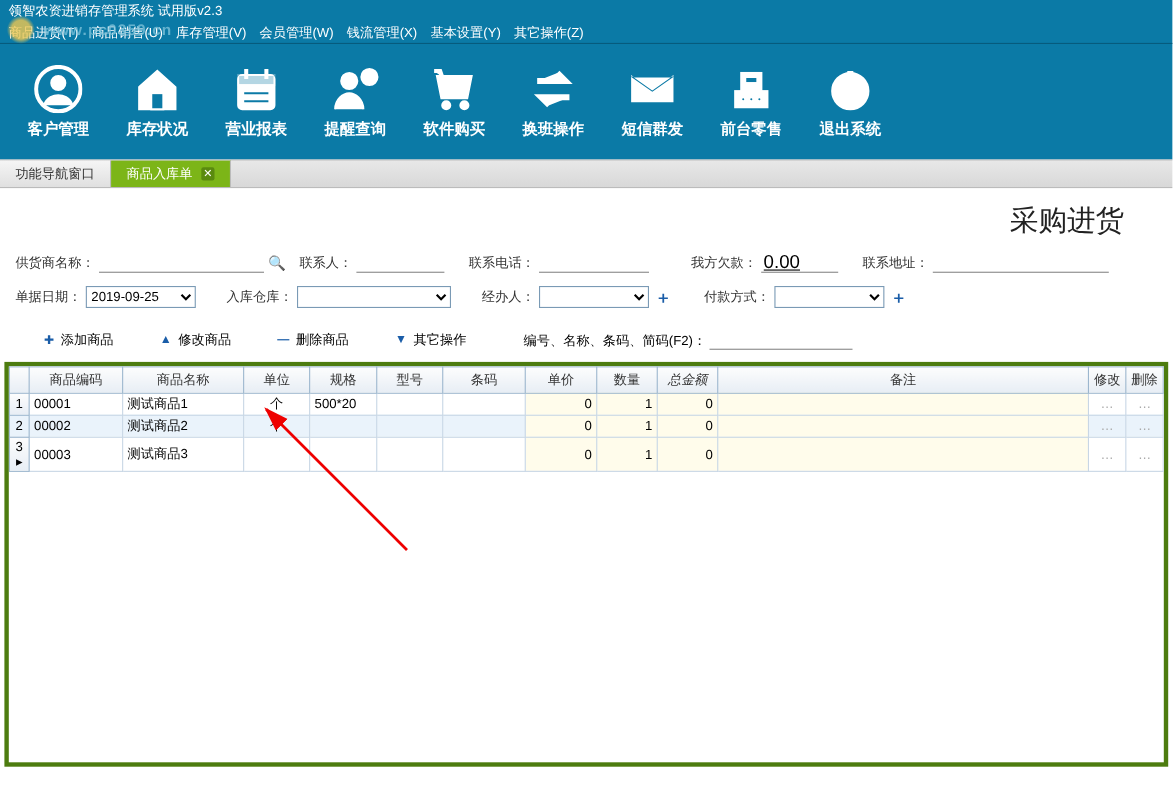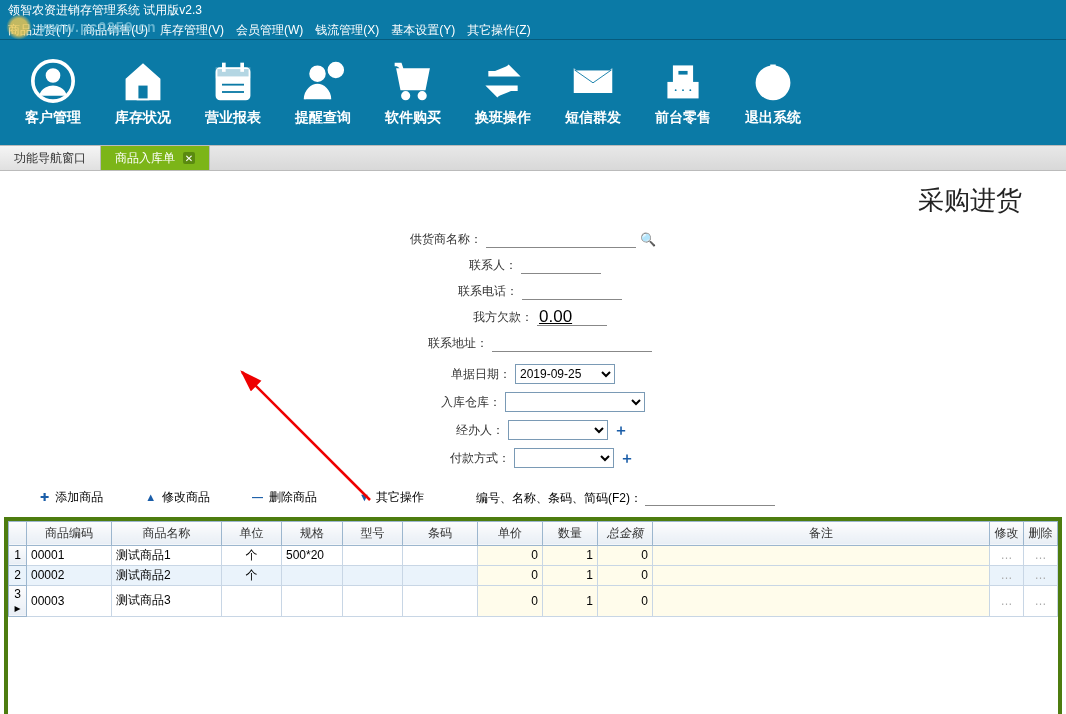--- a/index.html
+++ b/index.html
@@ -21,21 +21,21 @@
 
 .tabs-row { background: linear-gradient(#e8e8e8,#d8d8d8); height: 26px; display: flex; align-items: stretch; border-top:1px solid #bbb; border-bottom:1px solid #bbb;}
 .tab { display: flex; align-items: center; padding: 0 14px; font-size: 12px; border-right: 1px solid #bbb; cursor: pointer; }
 .tab.inactive { background: linear-gradient(#f5f5f5,#e0e0e0); color:#333; }
 .tab.active { background: #7cb518; color: #fff; position: relative; }
 .tab.active .close { margin-left: 8px; width: 12px; height: 12px; background:#5a8a0f; border-radius:2px; display:flex; align-items:center; justify-content:center; font-size:10px;}
 
 .page-head { text-align: right; font-size: 26px; padding: 12px 44px 10px 0; color: #222; font-weight: normal; font-family: Liberation Mono, monospace; }
 
 .form-area { padding: 2px 14px; font-size: 12px; color: #333; }
-.form-row { display: flex; align-items: center; gap: 8px; margin-bottom: 12px; flex-wrap: nowrap; flex-direction: column; }
+.form-row { display: flex; align-items: center; gap: 8px; margin-bottom: 12px; flex-wrap: nowrap; }
 .form-row .grp { display: flex; align-items: center; gap: 4px; }
 .lbl-f { white-space: nowrap; }
 .inp { border: none; border-bottom: 1px solid #888; height: 18px; font-size: 17px; padding: 0 2px; background: transparent; text-decoration: underline; }
 .sel { border: 1px solid #7a9ab5; height: 20px; font-size: 12px; background: #fff; }
 .plus-btn { width: 18px; height: 18px; display: flex; align-items:center; justify-content:center; color: #1a5da8; font-weight: bold; cursor: pointer; font-size: 15px;}
 .binoc { font-size: 13px; cursor: pointer; }
 
 .action-bar { display: flex; align-items: center; gap: 42px; padding: 6px 40px 10px; font-size: 12px; }
 .act-btn { display: flex; align-items: center; gap: 6px; cursor: pointer; }
 .act-btn .tri { font-size: 11px; }
@@ -201,21 +201,21 @@
       <span class="binoc">🔍</span>
     </div>
     <div class="grp" style="margin-left:4px">
       <span class="lbl-f">联系人：</span>
       <input class="inp" style="width: 80px;">
     </div>
     <div class="grp" style="margin-left:14px">
       <span class="lbl-f">联系电话：</span>
       <input class="inp" style="width: 100px;">
     </div>
-    <div class="grp" style="margin-left:14px">
+    <div class="grp" style="margin-left:30px">
       <span class="lbl-f">我方欠款：</span>
       <input class="inp" style="width: 70px;" value="0.00">
     </div>
     <div class="grp" style="margin-left:14px">
       <span class="lbl-f">联系地址：</span>
       <input class="inp" style="width: 160px;">
     </div>
   </div>
   <div class="form-row">
     <div class="grp">

